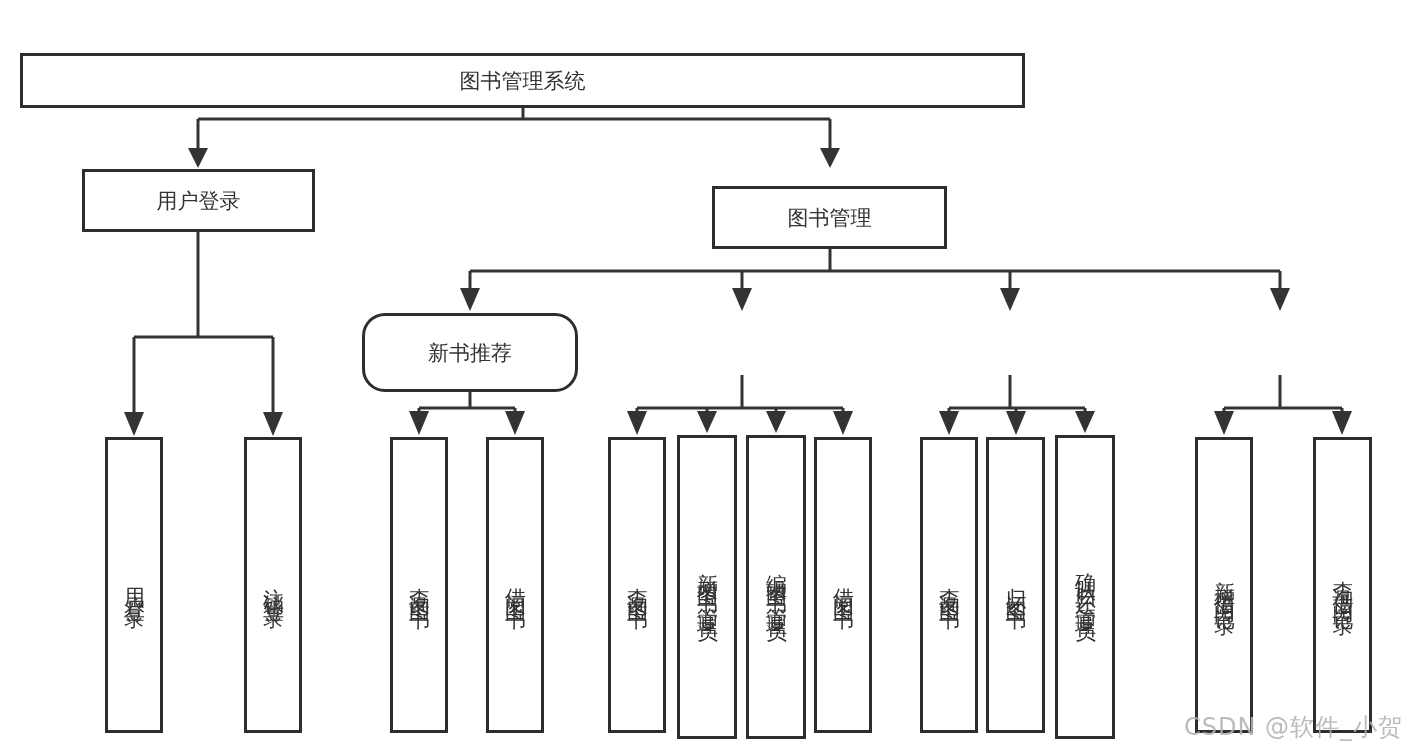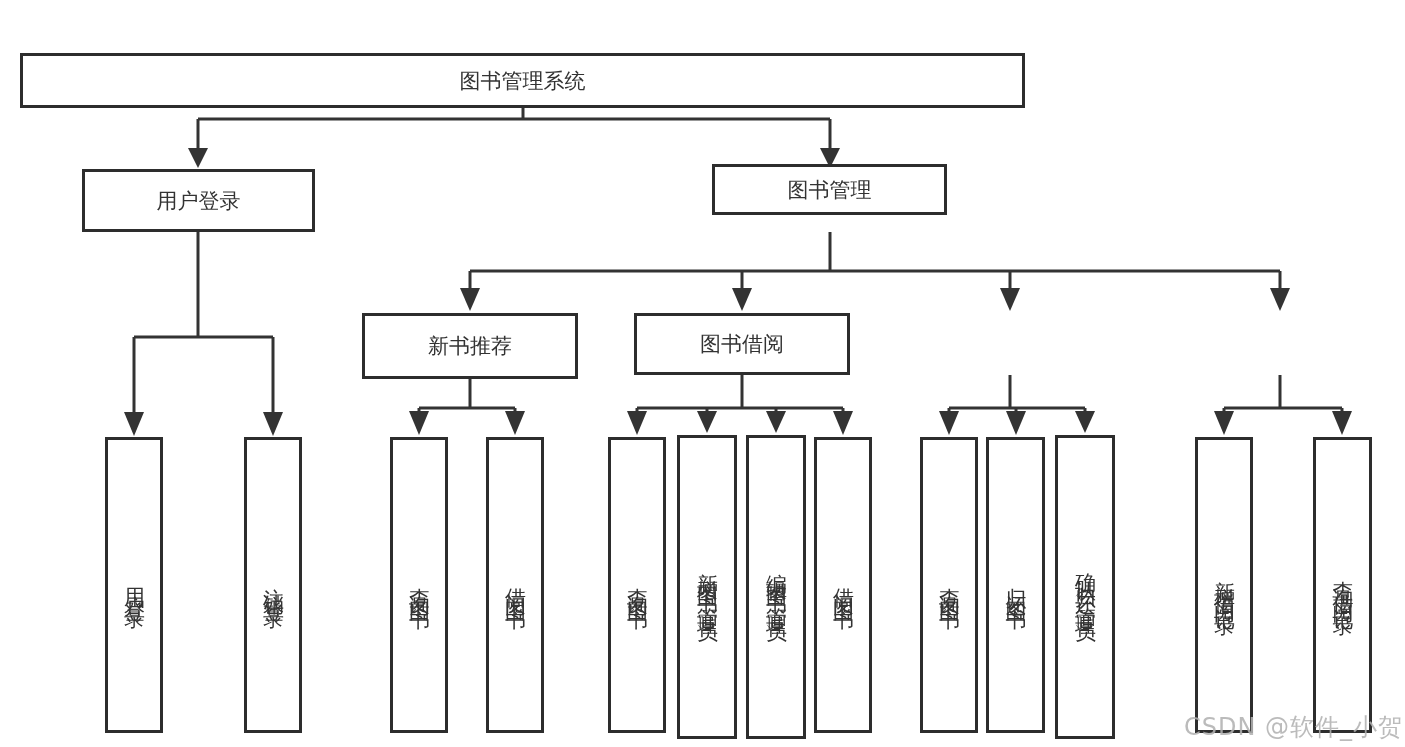--- a/index.html
+++ b/index.html
@@ -27,23 +27,23 @@
   .vbox{
     writing-mode:vertical-rl;
     text-orientation:mixed;
     letter-spacing:7px;
     line-height:1;
   }
   
   .b-root{left:20px;top:13px;width:1005px;height:55px;margin-top:40px;}
   
   .b-userlogin{left:82px;top:169px;width:233px;height:63px;}
-  .b-bookmgmt{left:712px;top:164px;width:235px;height:51px;}
+  .b-bookmgmt{left:712px;top:186px;width:235px;height:63px;}
   
-  .b-newbook{left:362px;top:313px;width:216px;height:66px;}
+  .b-newbook{left:362px;top:313px;width:216px;height:79px;border-radius:23px;}
   .b-bookborrow{left:634px;top:313px;width:216px;height:62px;}
   .b-currentborrow{left:902px;top:313px;width:216px;height:62px;}
   .b-borrowrecords{left:1172px;top:313px;width:216px;height:62px;}
   
   .tall{top:437px;width:58px;height:296px;}
   .tall-lg{top:435px;width:60px;height:304px;}
   .b-ul-login{left:105px;}
   .b-ul-logout{left:244px;}
   .b-nb-query{left:390px;}
   .b-nb-borrow{left:486px;}
@@ -136,21 +136,20 @@
       <polygon points="1332,411 1352,411 1342,435"></polygon>
     </g>
   </svg>
 
   <div class="box b-root">图书管理系统</div>
 
   <div class="box b-userlogin">用户登录</div>
   <div class="box b-bookmgmt">图书管理</div>
 
   <div class="box b-newbook">新书推荐</div>
-  <div class="box b-bookborrow">图书借阅</div>
 
   <div class="box vbox tall b-ul-login">用户登录</div>
   <div class="box vbox tall b-ul-logout">注销登录</div>
 
   <div class="box vbox tall b-nb-query">查询图书</div>
   <div class="box vbox tall b-nb-borrow">借阅图书</div>
 
   <div class="box vbox tall b-bb-query">查询图书</div>
   <div class="box vbox tall-lg b-bb-add">新增图书（管理员）</div>
   <div class="box vbox tall-lg b-bb-edit">编辑图书（管理员）</div>

